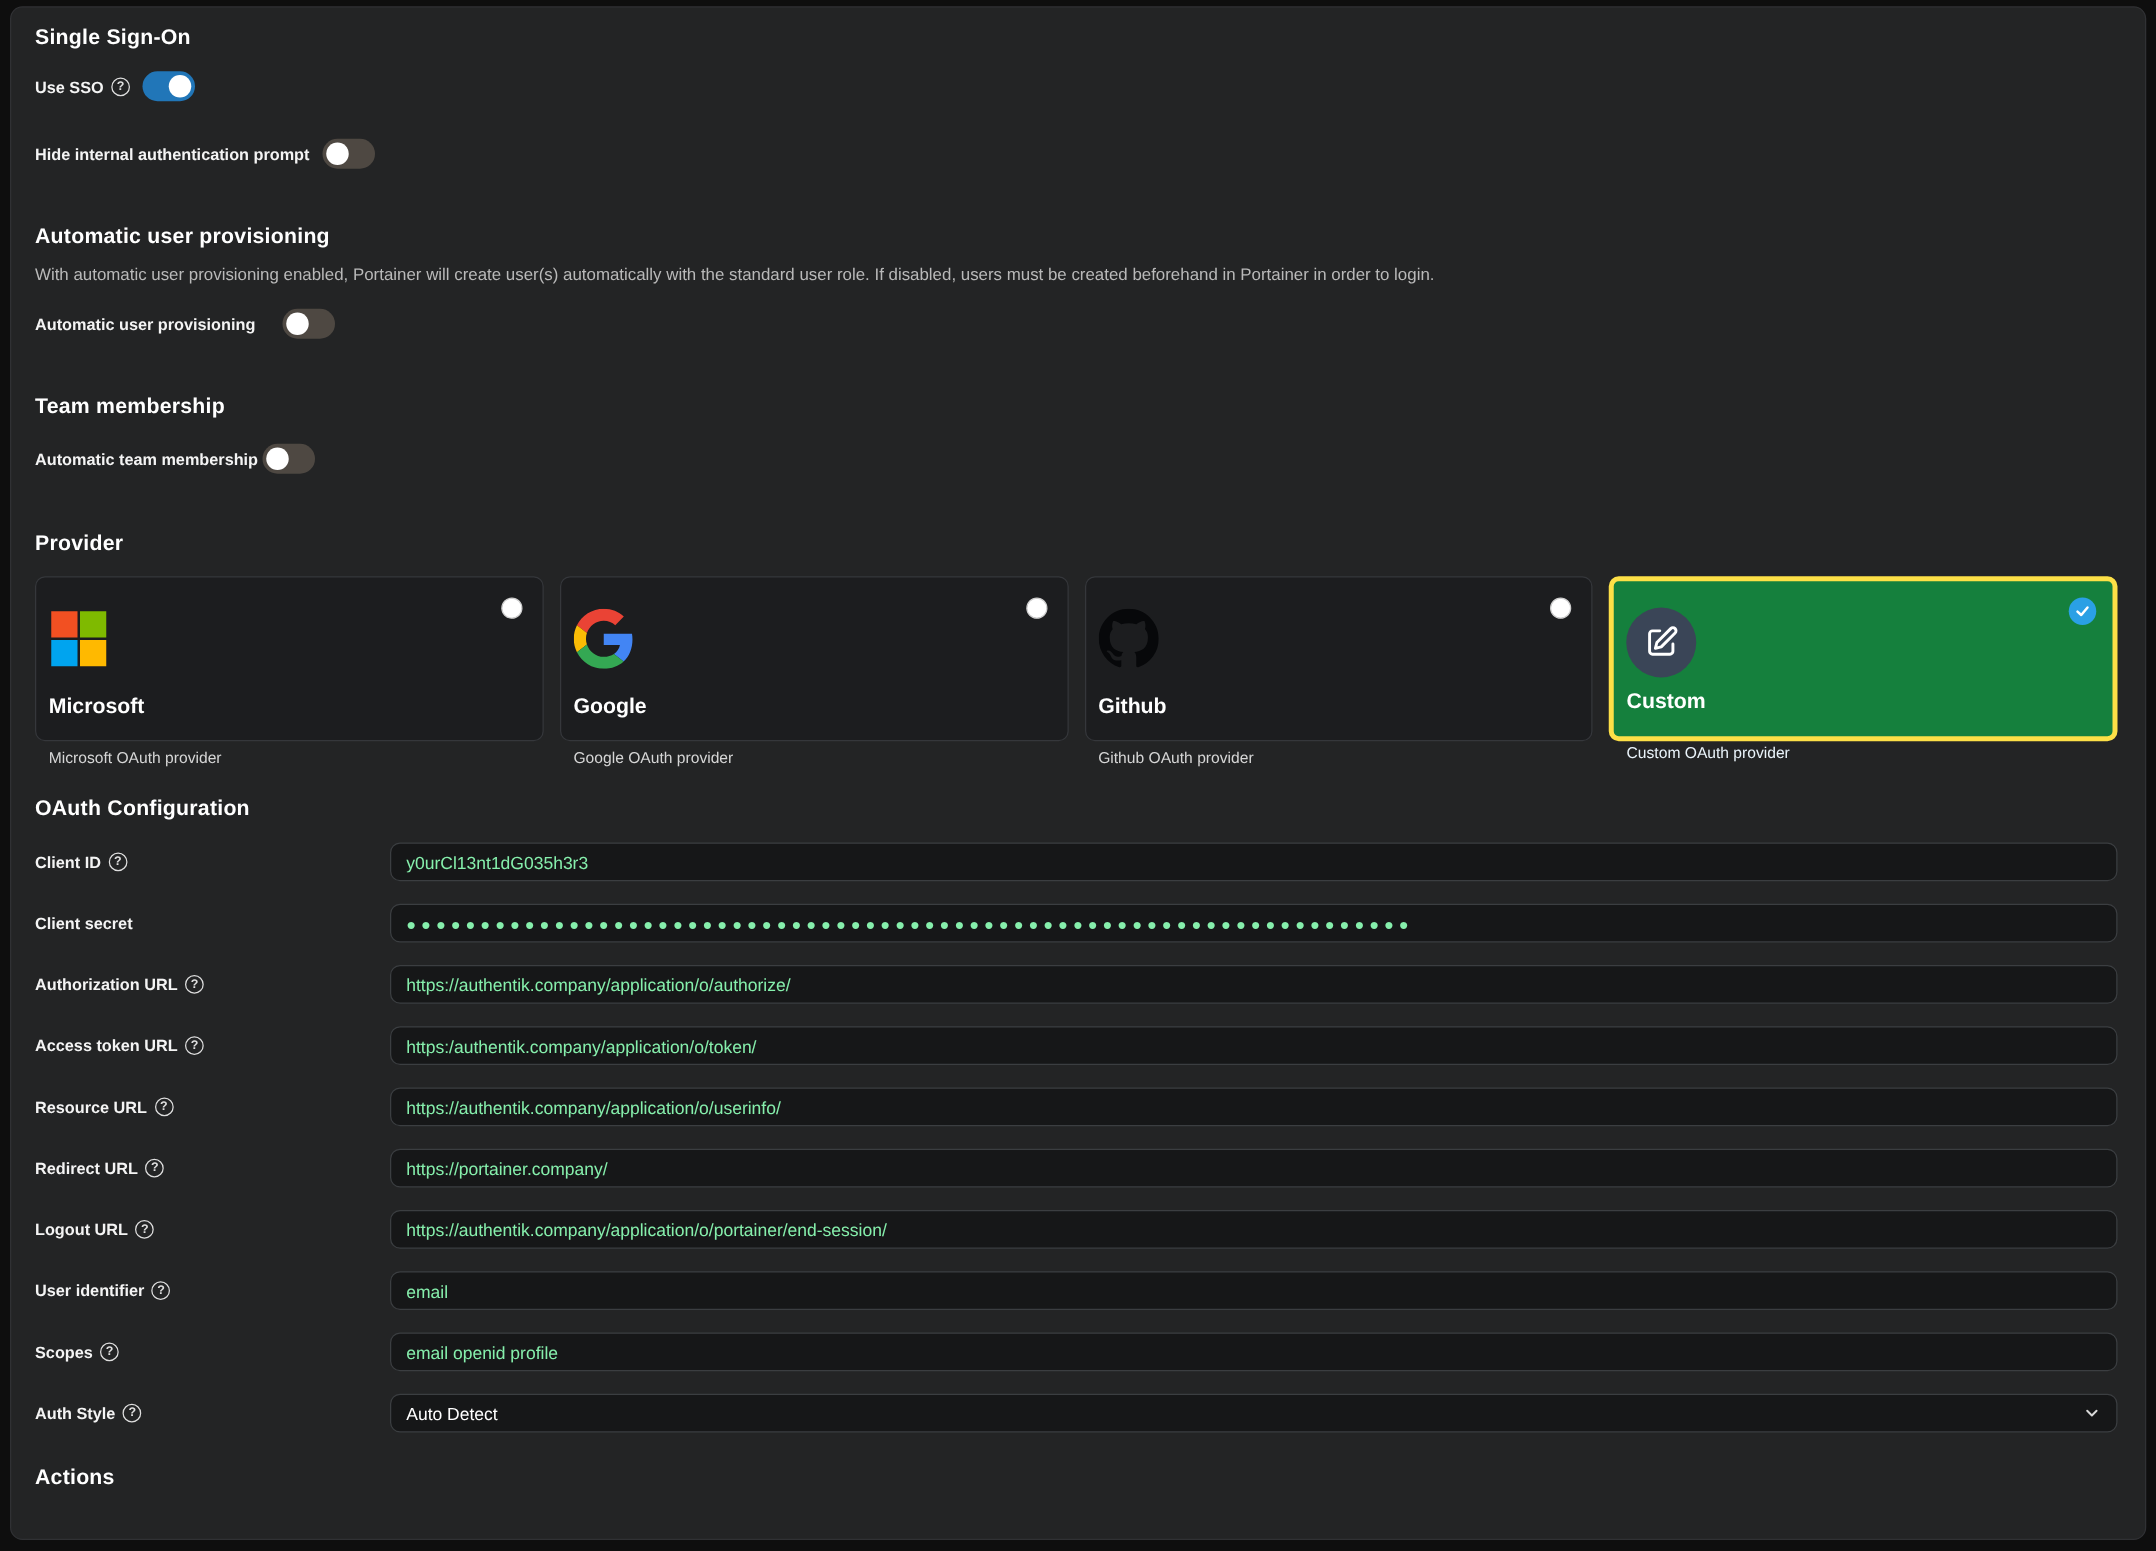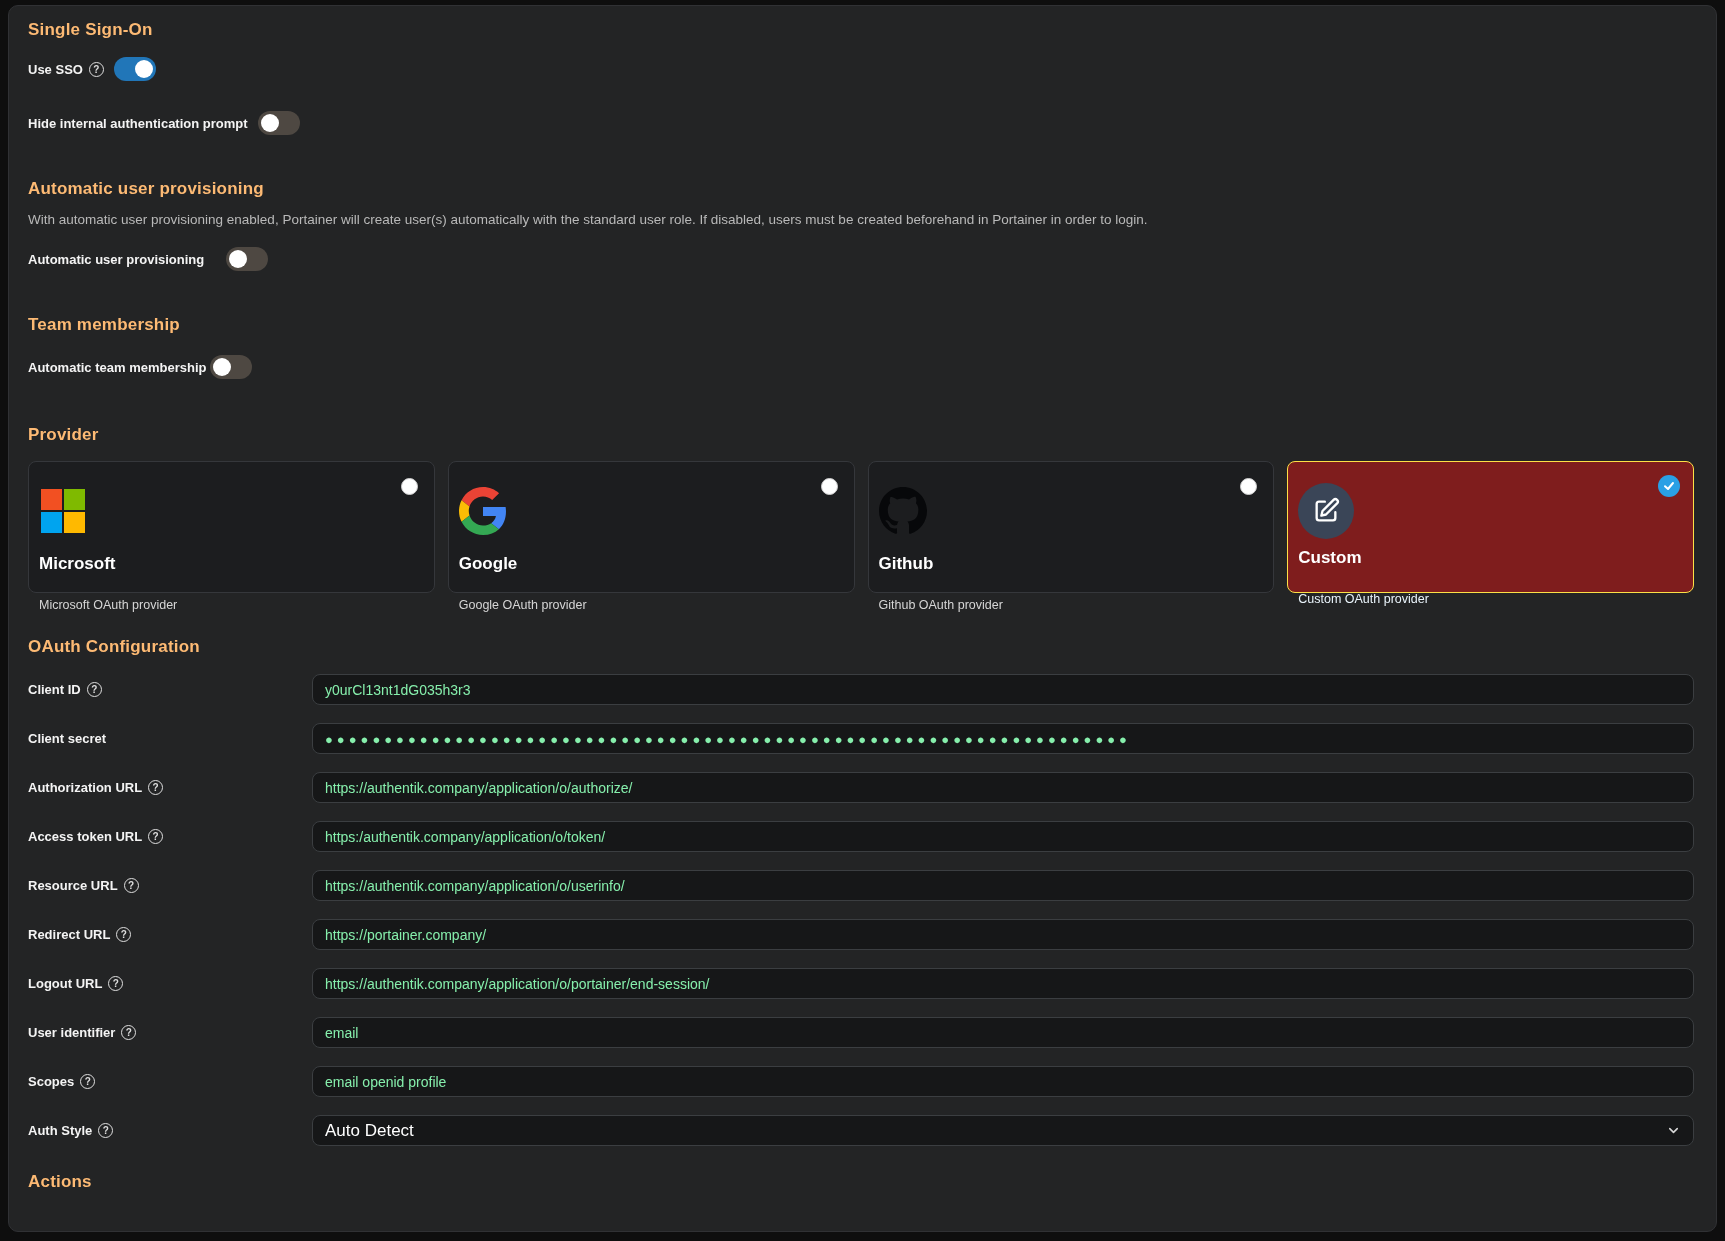--- a/index.html
+++ b/index.html
@@ -13,21 +13,21 @@
   }
   .panel {
     position:absolute; left:8px; right:8px; top:5px; bottom:9px;
     background:#232425;
     border:1px solid #303134;
     border-radius:10px;
     padding:14px 22px 0 19px;
     overflow:hidden;
   }
   h2.section-heading {
-    font-size:17px; font-weight:700; letter-spacing:.2px; color:#fdba74;
+    font-size:17px; font-weight:700; letter-spacing:.2px; color:#ffffff;
   }
   .desc {
     font-size:13.5px; color:#b9b9b9; margin-top:13px;
   }
   .toggle-row { display:flex; align-items:center; gap:10px; }
   .label {
     font-size:13px; font-weight:700; color:#f4f4f4;
     display:inline-flex; align-items:center; gap:6px; white-space:nowrap;
   }
   .help {
@@ -45,21 +45,21 @@
   .toggle.off { background:#4e4842; }
   .toggle.off .knob { left:3px; }
 
   
   .cards { display:grid; grid-template-columns:repeat(4,1fr); gap:13px; margin-top:16px; }
   .card {
     position:relative; height:132px;
     background:#1c1d1f; border:1px solid #35373b; border-radius:8px;
     padding:25px 16px 0 10px; cursor:pointer;
   }
-  .card.selected { background:#7f1d1d; border:1px solid #fde047; }
+  .card.selected { background:#15803d; border:4px solid #fde047; }
   .card .logo { height:48px; width:48px; }
   .card .logo-circle {
     height:56px; width:56px; border-radius:50%; background:#3a4557;
     display:flex; align-items:center; justify-content:center; margin-top:-4px;
   }
   .card .radio {
     position:absolute; top:16px; right:16px;
     width:17px; height:17px; border-radius:50%; background:#fff;
     border:1px solid #cfcfcf;
   }
@@ -80,21 +80,21 @@
     flex:1; height:31px;
     background:#161718; border:1px solid #3b3e41; border-radius:8px;
     padding:0 12px; color:#86efac; font-size:14px;
     font-family:"Liberation Sans", sans-serif;
     outline:none;
   }
   .text-input.secret { font-size:13px; letter-spacing:4px; padding-top:2px; }
   .select {
     flex:1; height:31px;
     background:#161718; border:1px solid #3b3e41; border-radius:8px;
-    padding:0 12px; color:#fff; font-size:17px;
+    padding:0 12px; color:#fff; font-size:14px;
     display:flex; align-items:center; justify-content:space-between; cursor:pointer;
   }
   
   .mt-sso-row { margin-top:17px; }
   .mt-hide-row { margin-top:30px; }
   .mt-h2 { margin-top:44px; }
   .mt-toggle { margin-top:20px; }
   .mt-provider { margin-top:46px; }
   .mt-oauth { margin-top:44px; }
   .mt-fields { margin-top:17px; }

